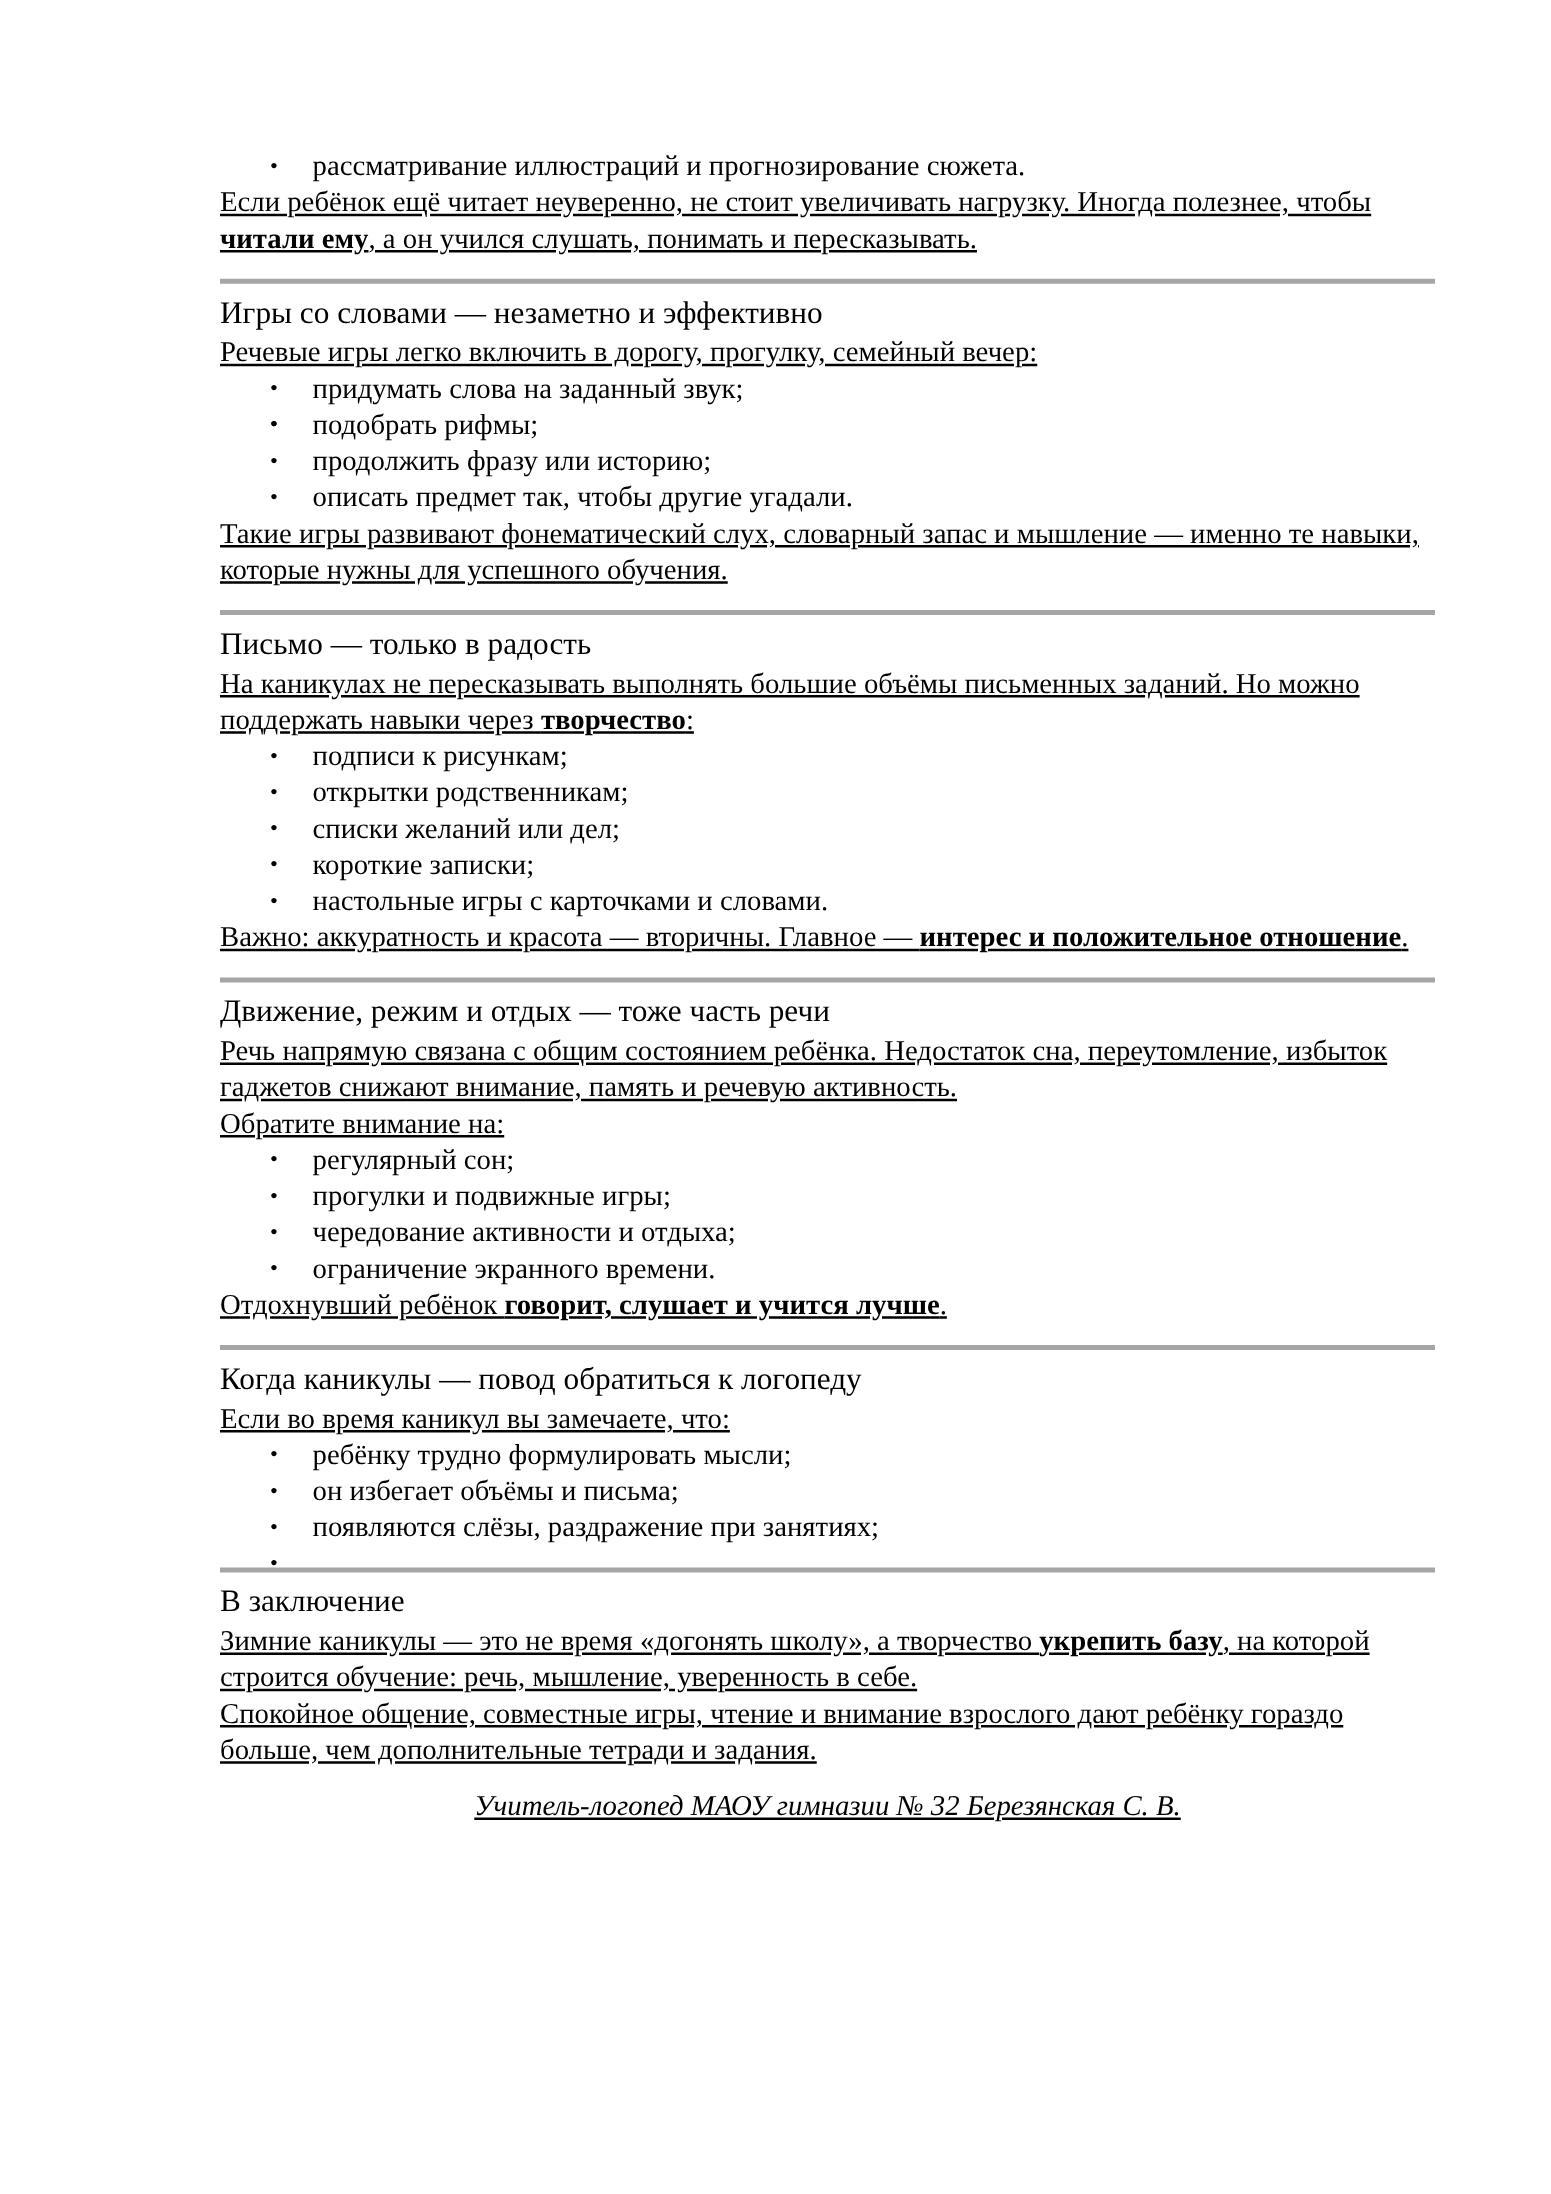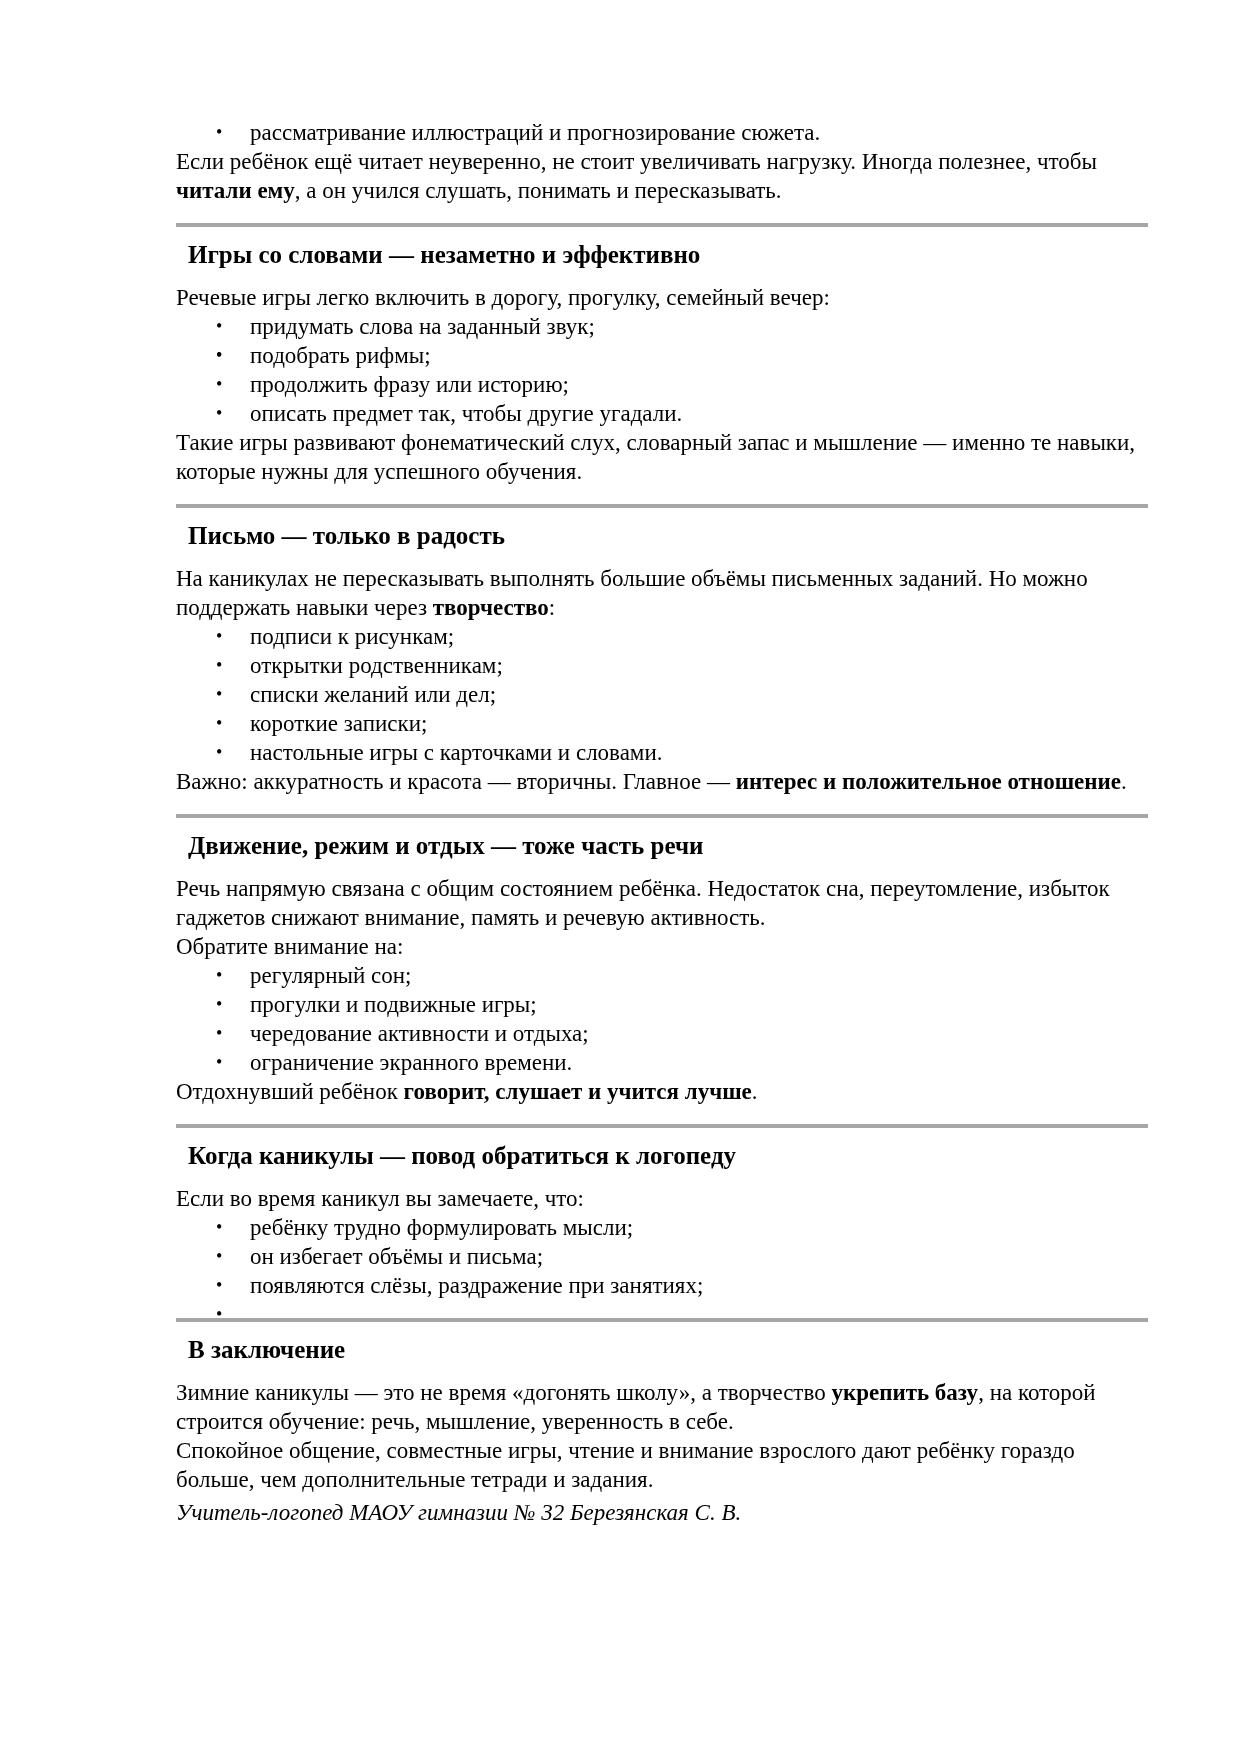--- a/index.html
+++ b/index.html
@@ -5,35 +5,35 @@
   html, body { margin: 0; padding: 0; background: #ffffff; }
   body {
     width: 1241px; height: 1755px; position: relative; overflow: hidden;
     font-family: "Liberation Serif", "DejaVu Serif", serif;
     color: #000;
   }
   .page {
     position: absolute; left: 176px; top: 118px; width: 972px;
     font-size: 23px; line-height: 29px;
   }
-  p { margin: 0; }
+  p { margin: 0; text-decoration: underline; }
   ul { margin: 0; padding: 0; list-style: none; }
   li { position: relative; padding-left: 74px; }
   li .bullet {
     position: absolute; left: 40px; top: 0; font-size: 18px;
   }
   .rule {
     height: 4px; background: #a6a6a6; border: 0; margin: 18px 0 8px 0;
   }
   h2 {
-    margin: 12px; font-size: 25px; line-height: 32px; font-weight: bold;
+    margin: 0; font-size: 25px; line-height: 32px; font-weight: normal;
   }
   b { font-weight: bold; }
   .sign {
-    text-align: left; font-style: italic; margin-top: 4px;
+    text-align: center; font-style: italic; margin-top: 16px;
   }
 </style>
 </head>
 <body>
 
 <div class="page">
 
   <ul>
     <li><span class="bullet">•</span><span>рассматривание иллюстраций и прогнозирование сюжета.</span></li>
   </ul>

